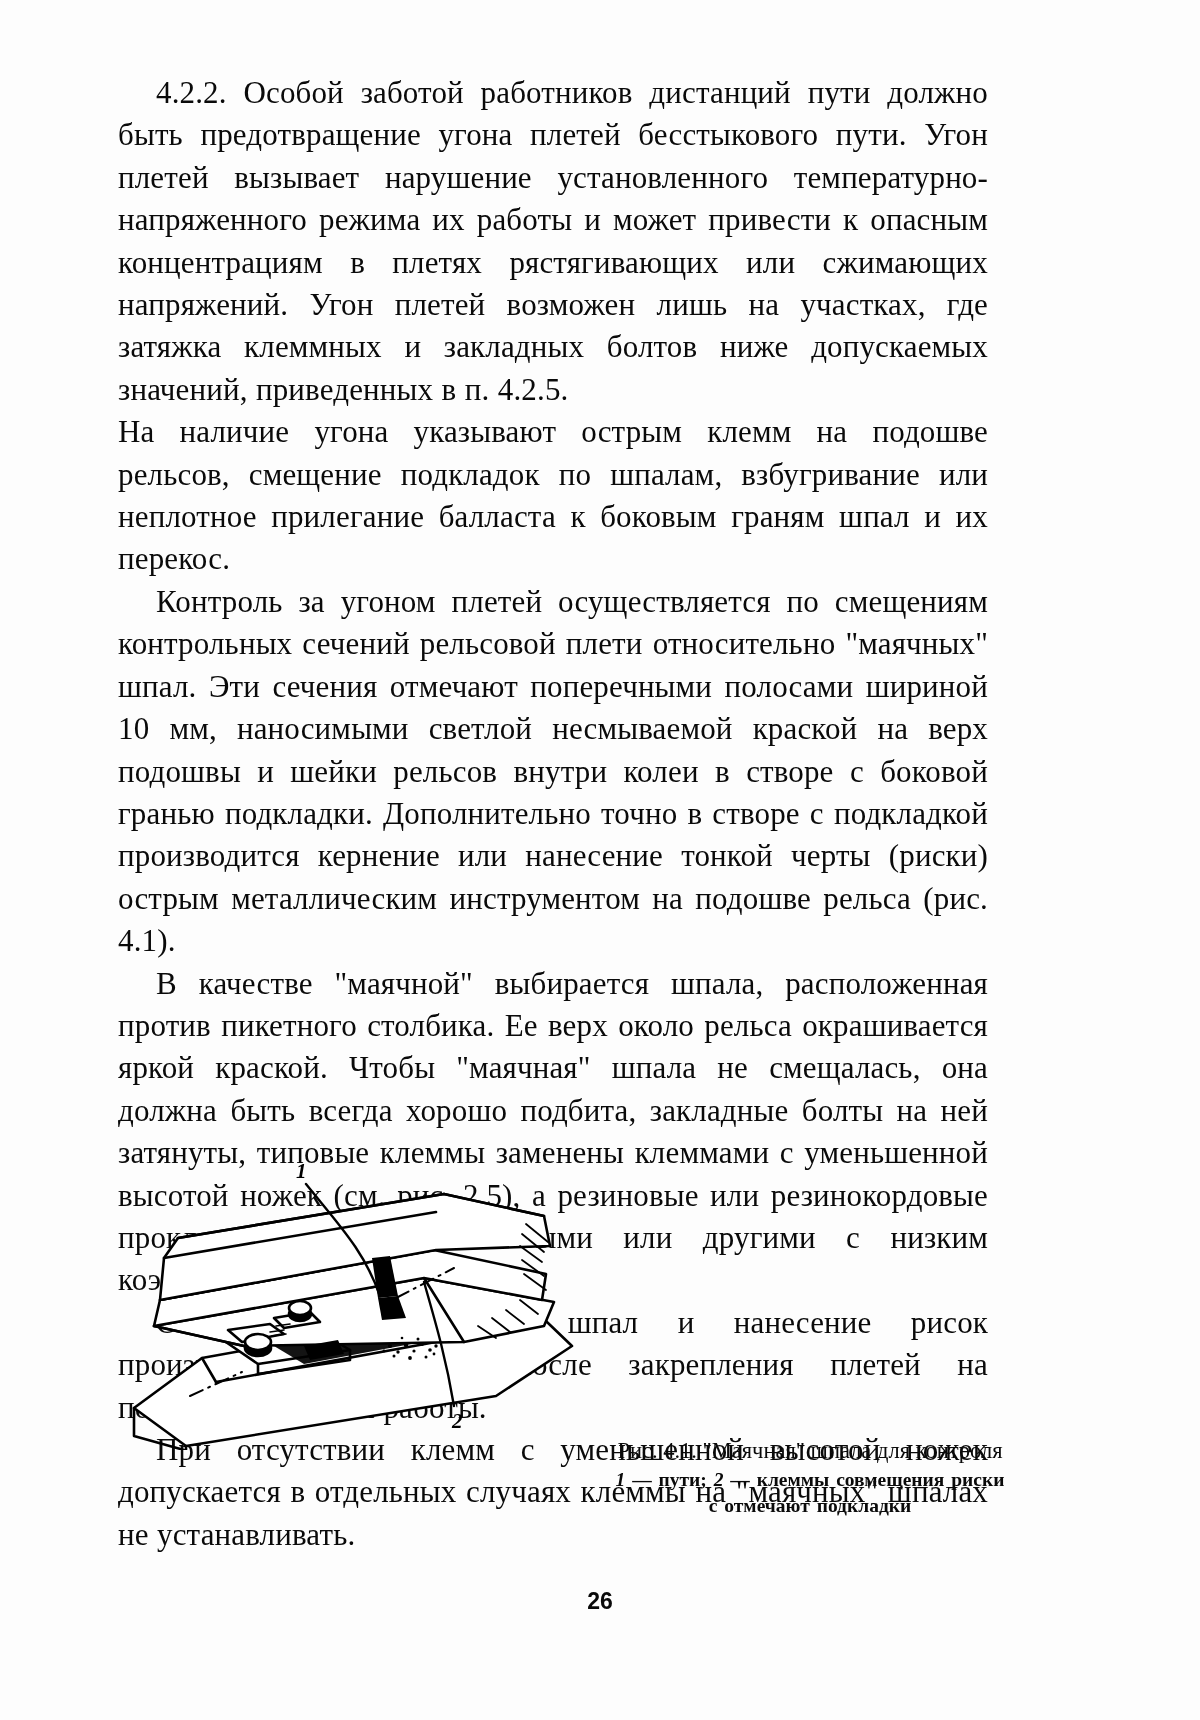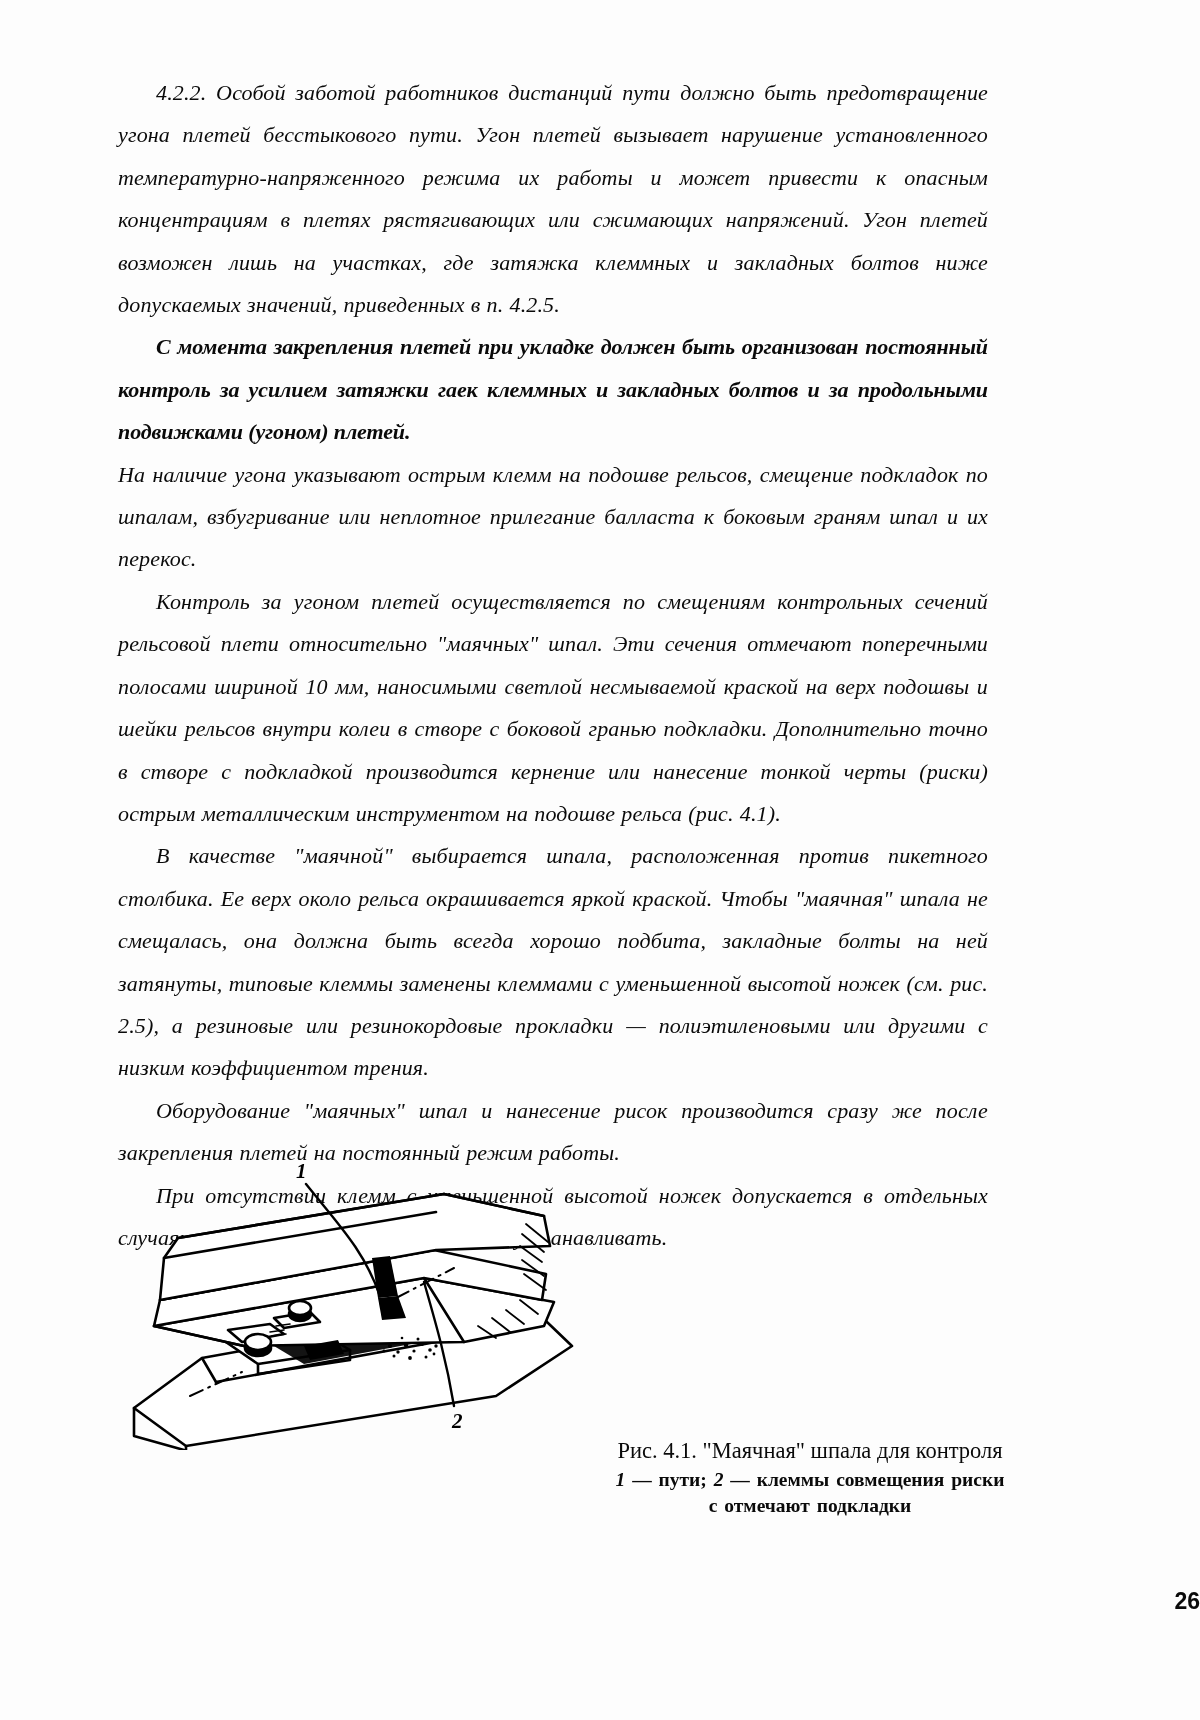--- a/index.html
+++ b/index.html
@@ -19,27 +19,26 @@
   .textblock {
     position: absolute;
     left: 118px;
     top: 72px;
     width: 870px;
   }
   .para {
     margin: 0;
     text-align: justify;
     text-justify: inter-word;
-    font-size: 22px;
+    font-size: 31px;
     line-height: 42.4px;
     text-indent: 38px;
     color: #0a0a0a;
     letter-spacing: 0.15px;
     word-spacing: 0.5px;
-    font-style: italic;
   }
   .para.bold {
     font-weight: bold;
     letter-spacing: -0.1px;
     word-spacing: 0px;
   }
   .para.last-flush {
     text-align-last: left;
   }
   
@@ -78,35 +77,34 @@
   }
   .caption .cap-legend .num {
     font-style: italic;
     font-weight: bold;
   }
   .pagenum {
     position: absolute;
     left: 0;
     top: 1588px;
     width: 1200px;
-    text-align: right;
+    text-align: center;
     font-size: 23px;
     font-weight: bold;
     font-family: "Liberation Sans", "DejaVu Sans", sans-serif;
     color: #0a0a0a;
   }
 </style>
 </head>
 <body>
 
 <div class="page">
 
   <div class="textblock">
     <p class="para">4.2.2. Особой заботой работников дистанций пути должно быть предотвращение угона плетей бесстыкового пути. Угон плетей вызывает нарушение установленного температурно-напряженного режима их работы и может привести к опасным концентрациям в плетях рястягивающих или сжимающих напряжений. Угон плетей возможен лишь на участках, где затяжка клеммных и закладных болтов ниже допускаемых значений, приведенных в п. 4.2.5.</p>
-    <p class="para bold">С момента закрепления плетей при укладке должен быть организован постоянный контроль за усилием затяжки гаек клеммных и закладных болтов и за продольными подвижками (угоном) плетей.</p>
     <p class="para" style="text-indent:0;">На наличие угона указывают острым клемм на подошве рельсов, смещение подкладок по шпалам, взбугривание или неплотное прилегание балласта к боковым граням шпал и их перекос.</p>
     <p class="para">Контроль за угоном плетей осуществляется по смещениям контрольных сечений рельсовой плети относительно "маячных" шпал. Эти сечения отмечают поперечными полосами шириной 10 мм, наносимыми светлой несмываемой краской на верх подошвы и шейки рельсов внутри колеи в створе с боковой гранью подкладки. Дополнительно точно в створе с подкладкой производится кернение или нанесение тонкой черты (риски) острым металлическим инструментом на подошве рельса (рис. 4.1).</p>
     <p class="para">В качестве "маячной" выбирается шпала, расположенная против пикетного столбика. Ее верх около рельса окрашивается яркой краской. Чтобы "маячная" шпала не смещалась, она должна быть всегда хорошо подбита, закладные болты на ней затянуты, типовые клеммы заменены клеммами с уменьшенной высотой ножек (см. рис. 2.5), а резиновые или резинокордовые прокладки — полиэтиленовыми или другими с низким коэффициентом трения.</p>
     <p class="para last-flush">Оборудование "маячных" шпал и нанесение рисок производится сразу же после закрепления плетей на постоянный режим работы.</p>
     <p class="para last-flush">При отсутствии клемм с уменьшенной высотой ножек допускается в отдельных случаях клеммы на "маячных" шпалах не устанавливать.</p>
   </div>
 
   <div class="figure-wrap">
     <svg class="figure-svg" viewBox="0 0 450 300">
       <g fill="none" stroke="#000000" stroke-width="2.6" stroke-linejoin="round" stroke-linecap="round">

